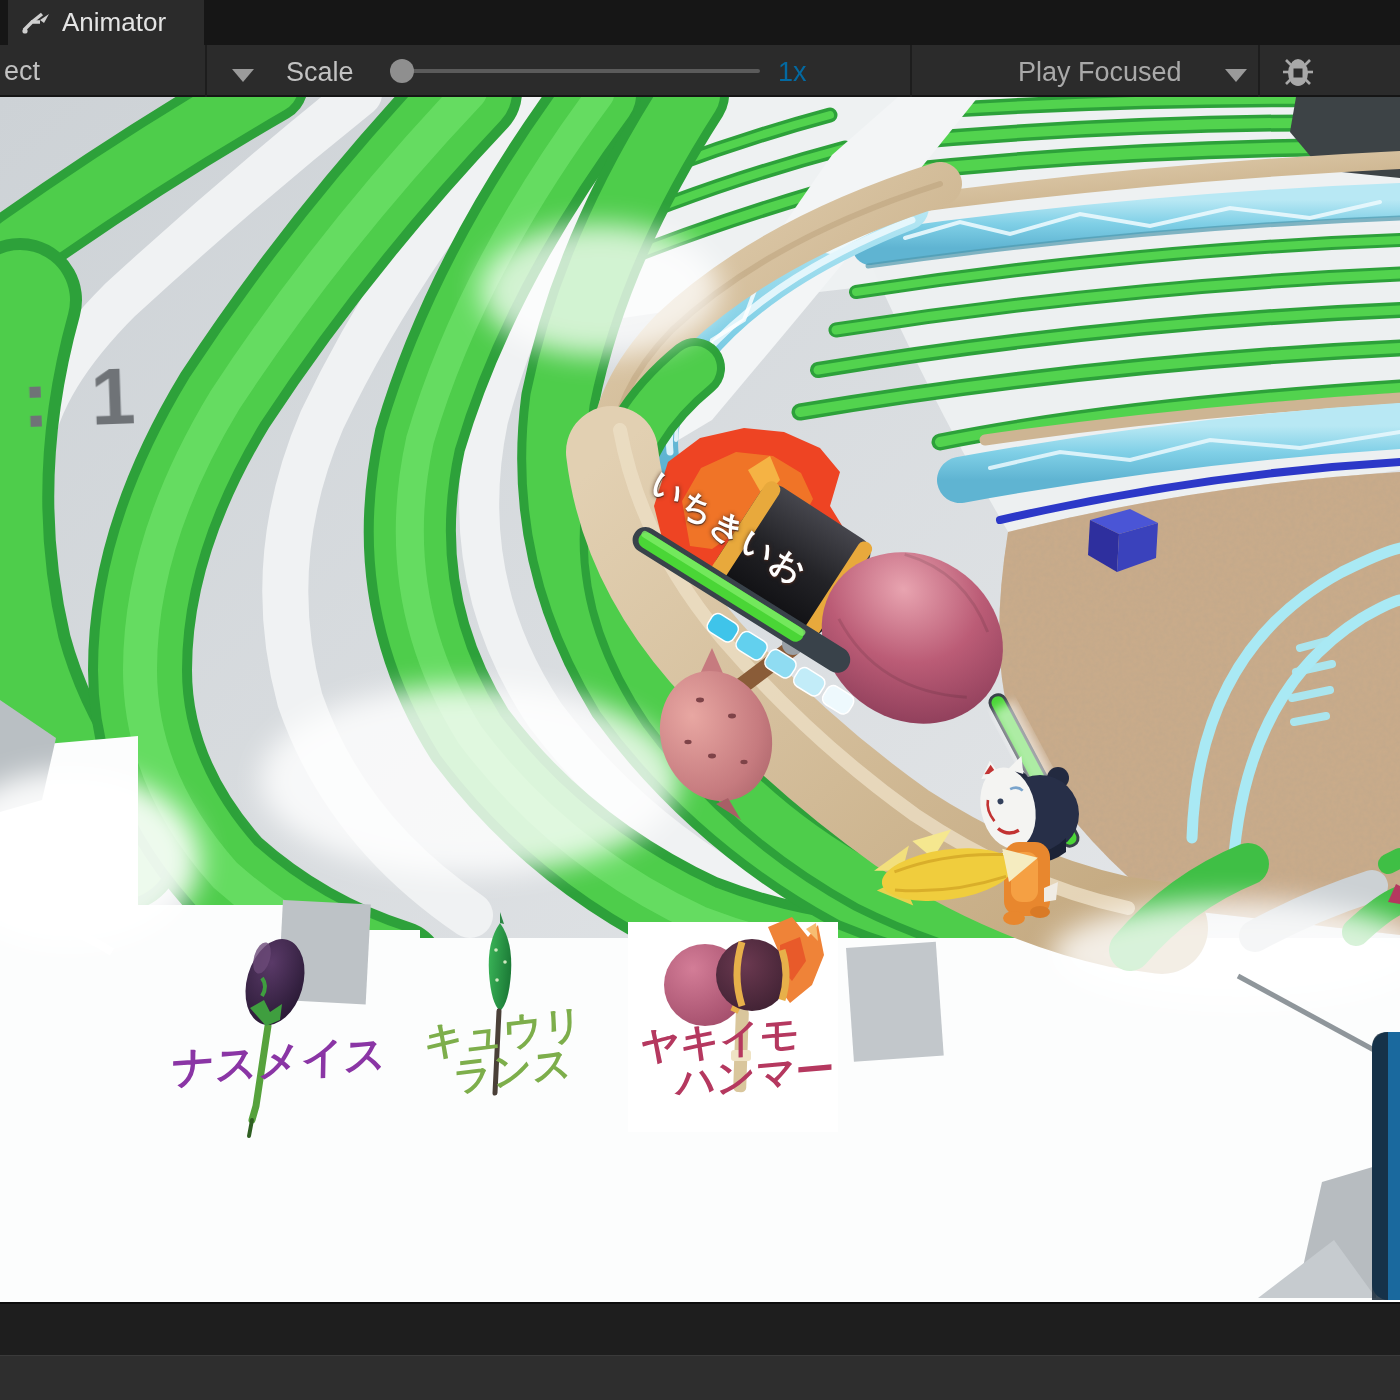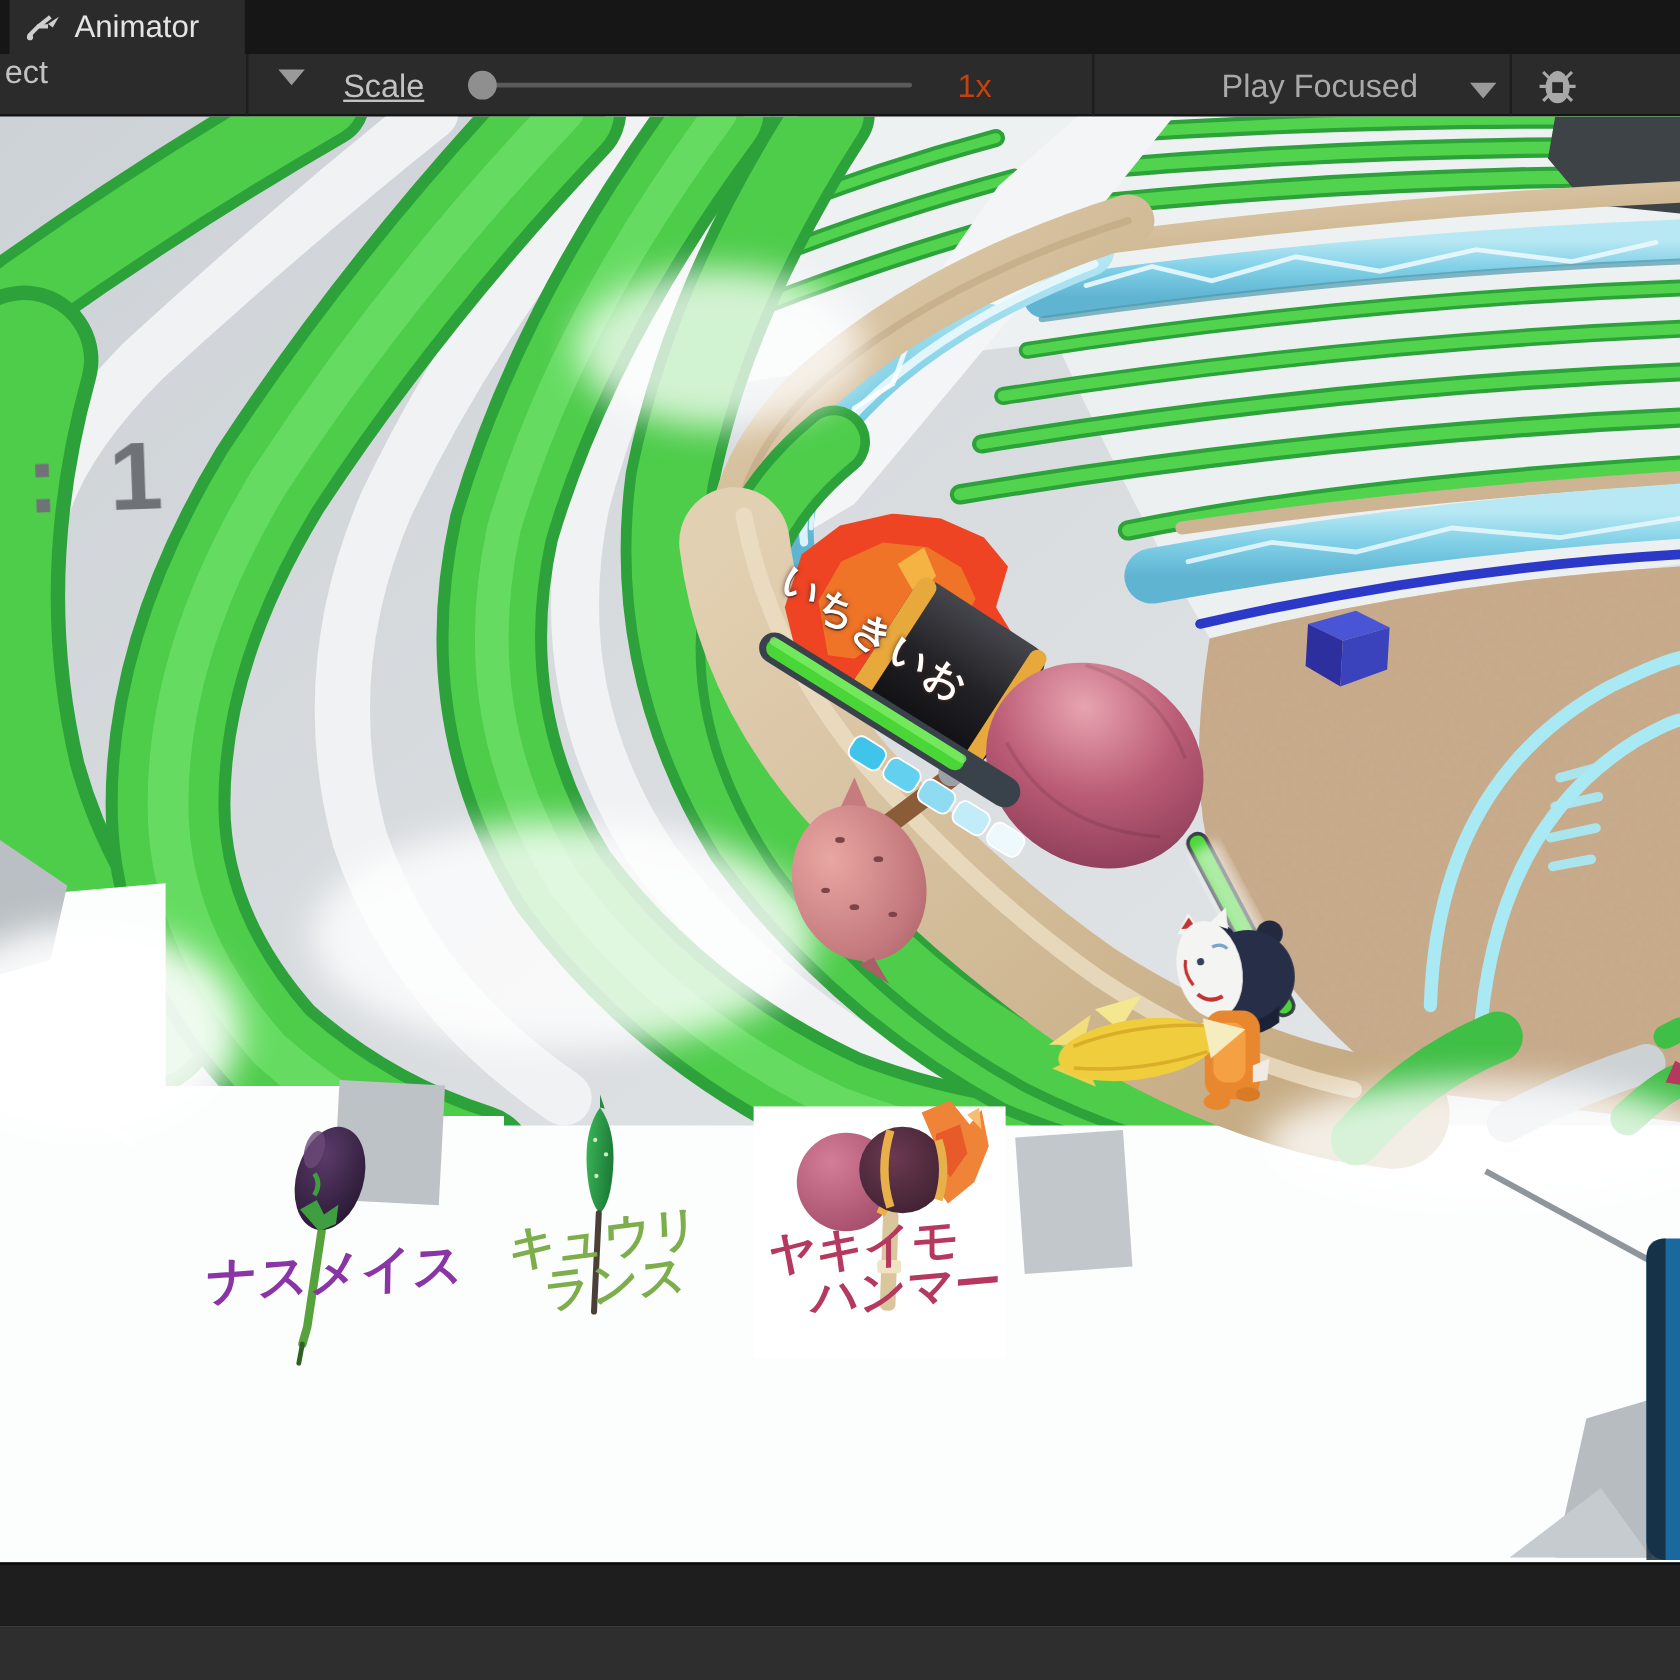--- a/index.html
+++ b/index.html
@@ -8,28 +8,28 @@
   
   .tabstrip{position:absolute;left:0;top:0;width:1400px;height:45px;background:#161616;}
   .tab{position:absolute;left:8px;top:0;height:45px;width:196px;background:#2b2b2b;
        display:flex;align-items:center;gap:10px;padding-left:14px;box-sizing:border-box;}
   .tab-label{color:#e4e4e4;font-size:26px;}
   .tab-icon{width:30px;height:26px;}
   
   .toolbar{position:absolute;left:0;top:45px;width:1400px;height:52px;background:#2b2b2b;
            border-bottom:2px solid #151515;box-sizing:border-box;color:#b9b9b9;}
   .tsep{position:absolute;top:45px;width:2px;height:52px;background:#1d1d1d;}
-  .aspect{position:absolute;left:0;top:34px;width:205px;height:52px;display:flex;align-items:center;}
+  .aspect{position:absolute;left:0;top:45px;width:205px;height:52px;display:flex;align-items:center;}
   .aspect-text{position:absolute;left:4px;font-size:27px;color:#c2c2c2;}
   .dd-arrow{position:absolute;width:0;height:0;border-left:11px solid transparent;
             border-right:11px solid transparent;border-top:13px solid #9a9a9a;}
-  .scale-label{position:absolute;left:286px;top:57px;font-size:27px;color:#c2c2c2;text-decoration:underline;}
+  .scale-label{position:absolute;left:286px;top:57px;font-size:27px;color:#c2c2c2;}
   .slider-track{position:absolute;left:390px;top:69px;width:370px;height:4px;background:#5b5b5b;border-radius:2px;}
   .slider-knob{position:absolute;left:390px;top:59px;width:24px;height:24px;border-radius:50%;background:#8f8f8f;}
-  .zoom-val{position:absolute;left:778px;top:57px;font-size:27px;color:#c2410c;margin-left:20px;}
+  .zoom-val{position:absolute;left:778px;top:57px;font-size:27px;color:#0369a1;}
   .playfocus{position:absolute;left:975px;top:45px;width:282px;height:52px;}
   .playfocus-text{position:absolute;left:15px;top:12px;font-size:27px;color:#a9a9a9;margin-left:28px;}
   .bugbtn{position:absolute;left:1263px;top:45px;width:70px;height:52px;display:flex;align-items:center;justify-content:center;}
   
   #gv{position:absolute;left:0;top:97px;width:1400px;height:1205px;overflow:hidden;}
   #gv svg{position:absolute;left:0;top:0;}
   .score{position:absolute;left:22px;top:352px;font-size:80px;font-weight:bold;color:#6f7377;
          letter-spacing:10px;transform:rotate(-2deg);}
   .pname{position:absolute;left:666px;top:364px;width:220px;font-size:33px;font-weight:bold;color:#fff;
          transform:rotate(33deg);transform-origin:left top;

